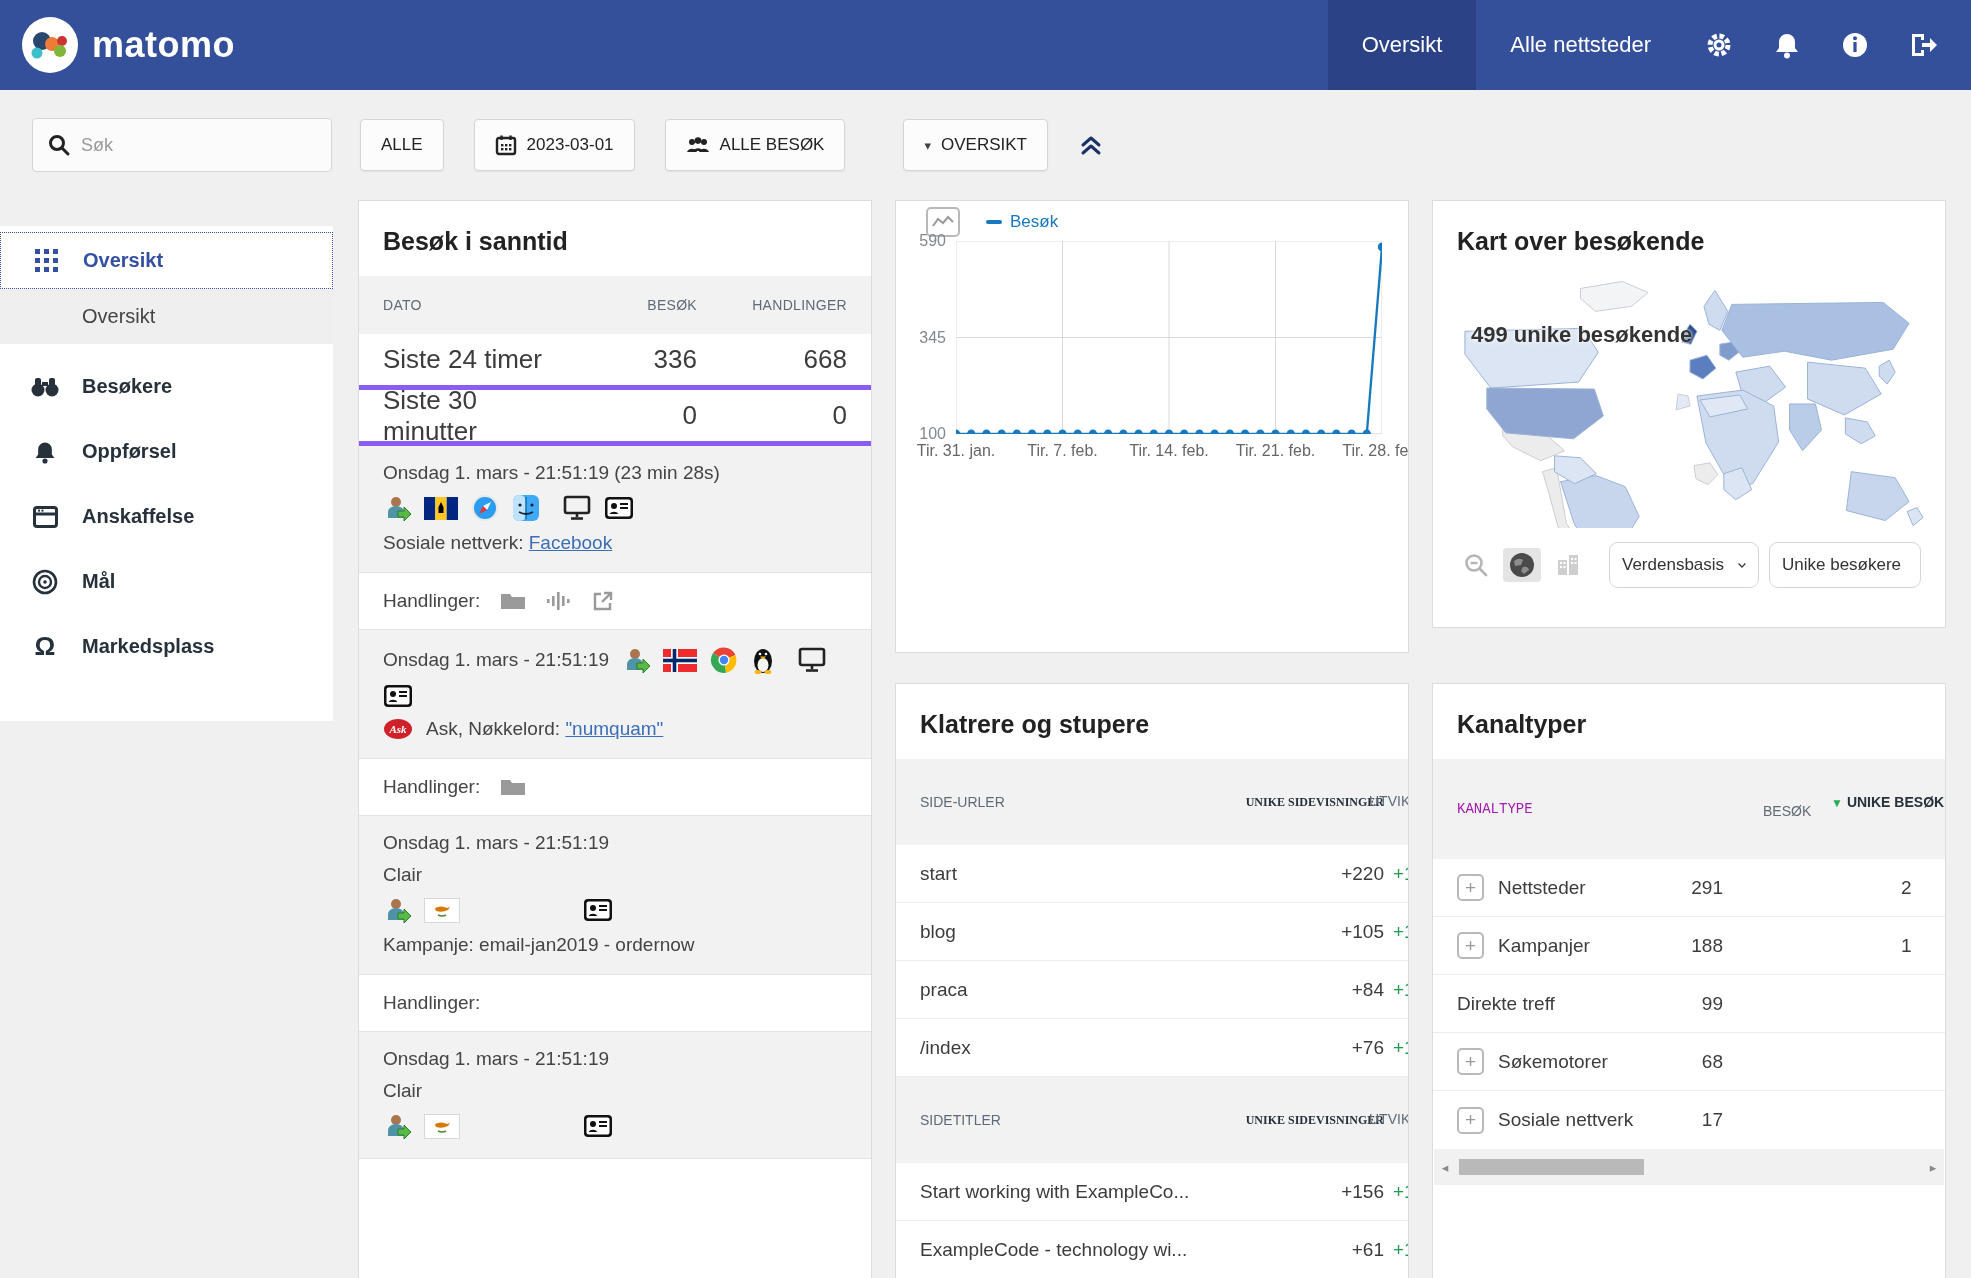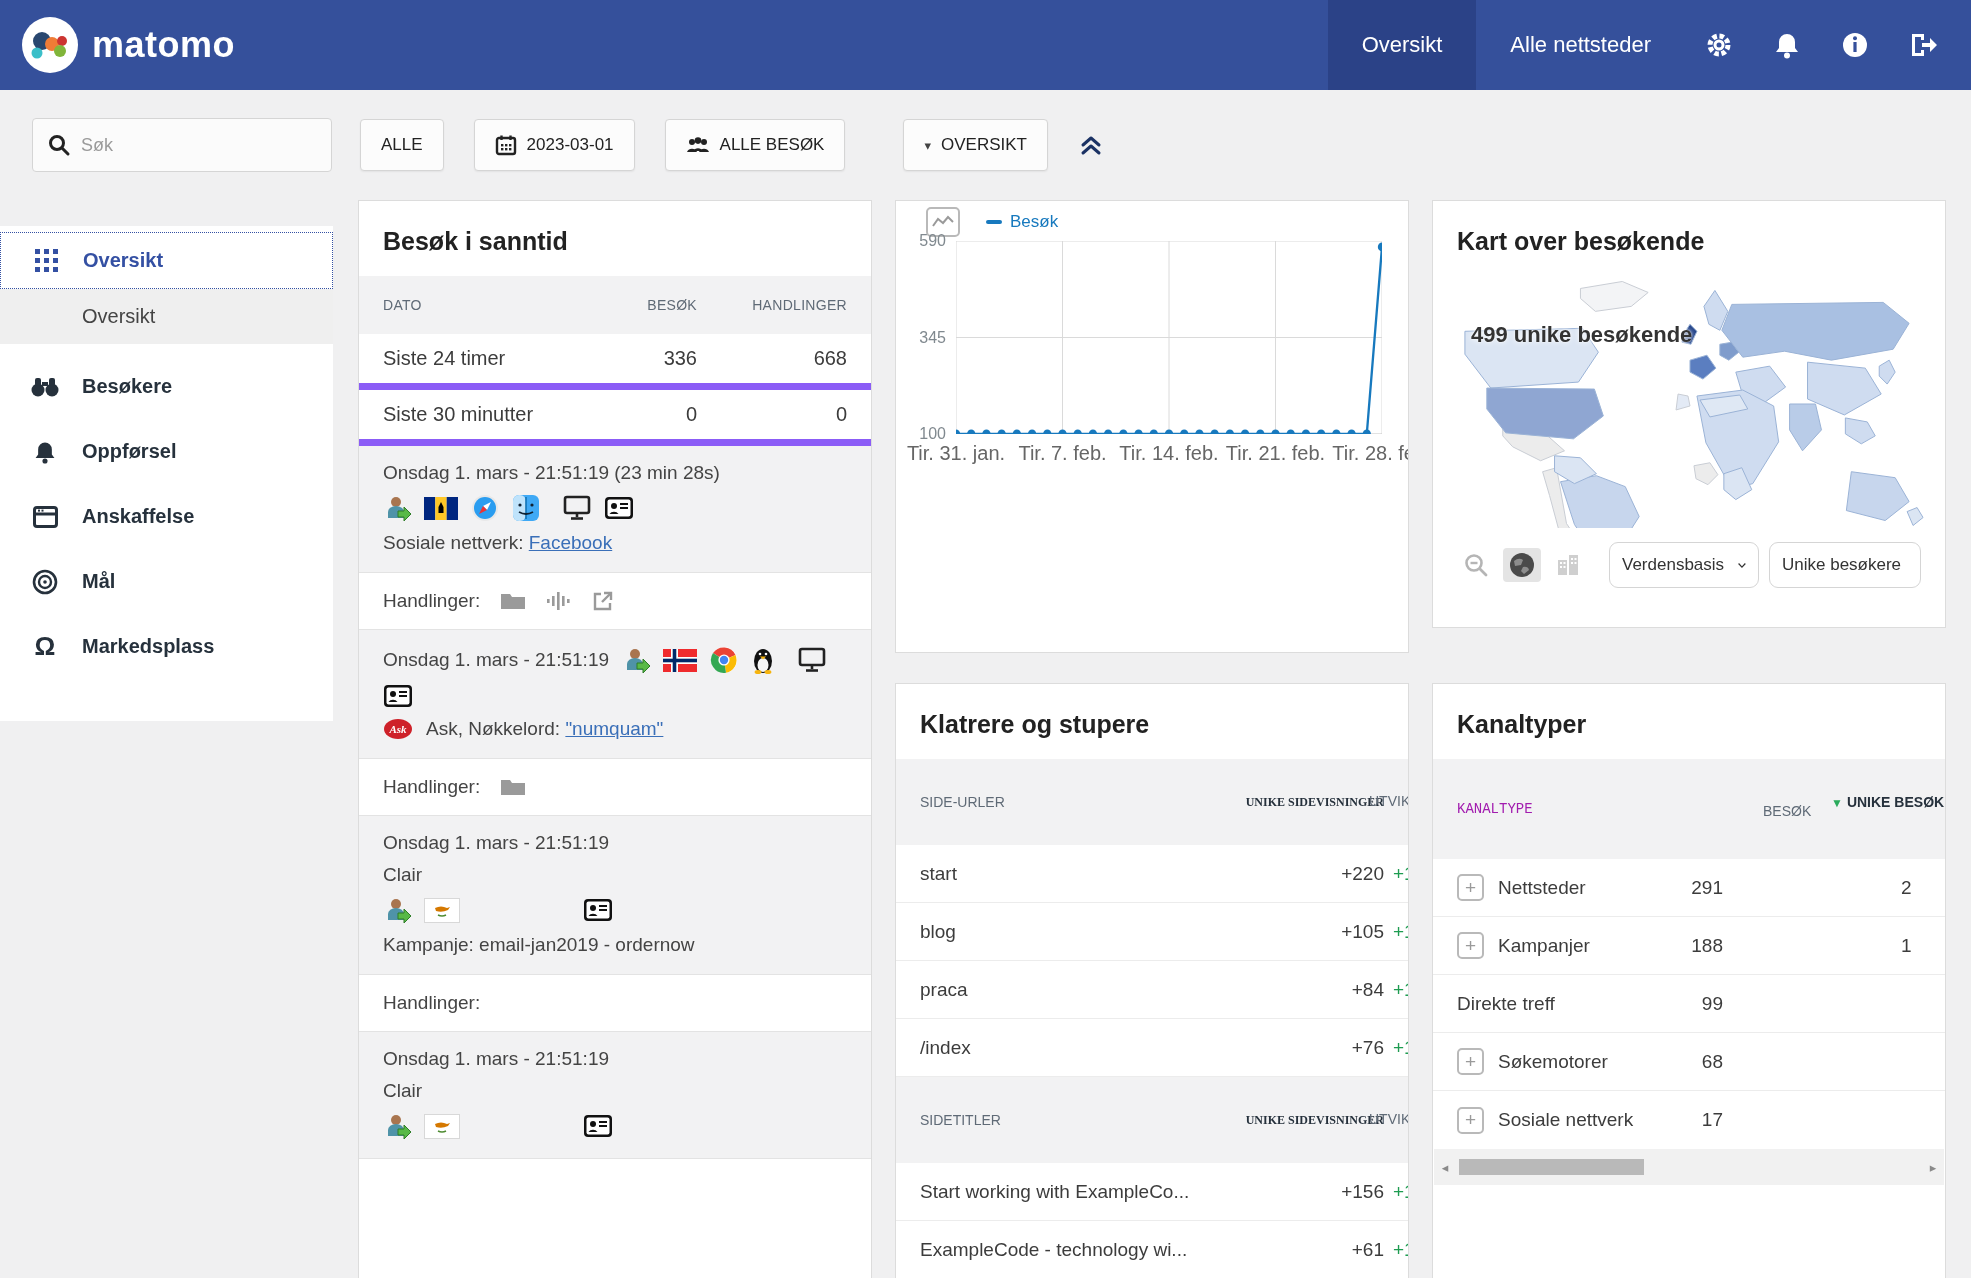--- a/index.html
+++ b/index.html
@@ -42,42 +42,42 @@
 
   .main { flex:1; display:flex; gap:23px; padding-left:25px; }
   .col { width:514px; display:flex; flex-direction:column; }
   .card { background:#fff; border:1px solid #dcdcdc; overflow:hidden; position:relative; }
   .card-title { font-size:25px; color:#222; padding:26px 24px 20px; }
 
   
   .rt-card { height:1200px; }
   .rt-head, .rt-row { display:flex; align-items:center; padding:0 24px; }
   .rt-head { background:#f2f2f3; height:58px; font-size:14px; color:#5f6a76; letter-spacing:.3px; }
-  .rt-row { height:56px; border-bottom:7px solid #8b5cf6; font-size:20px; color:#3c3c3c; }
+  .rt-row { height:56px; border-bottom:5px solid #8b5cf6; font-size:26px; color:#3c3c3c; }
   .rt-c1 { flex:1; } .rt-c2 { width:120px; text-align:right; } .rt-c3 { width:150px; text-align:right; }
   .entry { background:#f2f2f3; padding:16px 24px 18px; border-bottom:1px solid #e3e3e3; font-size:19px; color:#444; }
   .entry .line { display:flex; align-items:center; gap:13px; margin-top:10px; flex-wrap:wrap; }
   .entry .line:first-child { margin-top:0; }
   .entry .dt { color:#444; }
   .entry a, .hand a, .lnk { color:#3a6fb8; text-decoration:underline; cursor:pointer; }
   .hand { background:#fff; padding:17px 24px; border-bottom:1px solid #e3e3e3; font-size:19px; color:#444;
           display:flex; align-items:center; gap:20px; }
   .gap-l { margin-left:10px; }
   .flagbox { border:1px solid #d8d8d8; background:#fff; display:inline-flex; }
 
   
   .chart-card { height:453px; margin-bottom:30px; }
   .legend-row { display:flex; align-items:center; gap:26px; padding:6px 24px 2px 30px; }
   .legend-imgbtn { width:34px; height:30px; border:2px solid #b9b9b9; border-radius:5px; display:flex; align-items:center; justify-content:center; cursor:pointer; }
   .legend-item { display:flex; align-items:center; gap:8px; color:#1779be; font-size:17px; cursor:pointer; }
   .legend-dash { width:16px; height:4px; background:#1779be; border-radius:2px; }
   .plot-wrap { position:relative; margin:2px 26px 0 60px; height:193px; }
   .plot-wrap svg { position:absolute; inset:0; }
   .ylab { position:absolute; right:calc(100% + 10px); transform:translateY(-50%); font-size:16px; color:#80898f; }
-  .xlabels { position:relative; margin:8px 26px 0 60px; height:24px; font-size:20px; color:#666; }
+  .xlabels { position:relative; margin:8px 26px 0 60px; height:24px; font-size:16px; color:#666; }
   .xlabels span { position:absolute; transform:translateX(-50%); white-space:nowrap; }
 
   
   .cl-card { height:700px; }
   .cl-head { background:#f2f2f3; display:flex; align-items:center; padding:14px 24px; min-height:86px; position:relative; }
   .cl-head .h1 { flex:1; font-size:14px; color:#5f6a76; }
   .cl-head .h2 { width:160px; text-align:right; font-size:12px; font-weight:bold; color:#26313c; line-height:1.35;font-family:Liberation Serif, serif; }
   .cl-head .h3 { position:absolute; left:473px; top:34px; font-size:14px; color:#5f6a76; white-space:nowrap; }
   .cl-row { display:flex; align-items:center; height:58px; padding:0 24px; border-bottom:1px solid #ececec; font-size:19px; color:#3c3c3c; position:relative; }
   .cl-row .c1 { flex:1; white-space:nowrap; overflow:hidden; }

